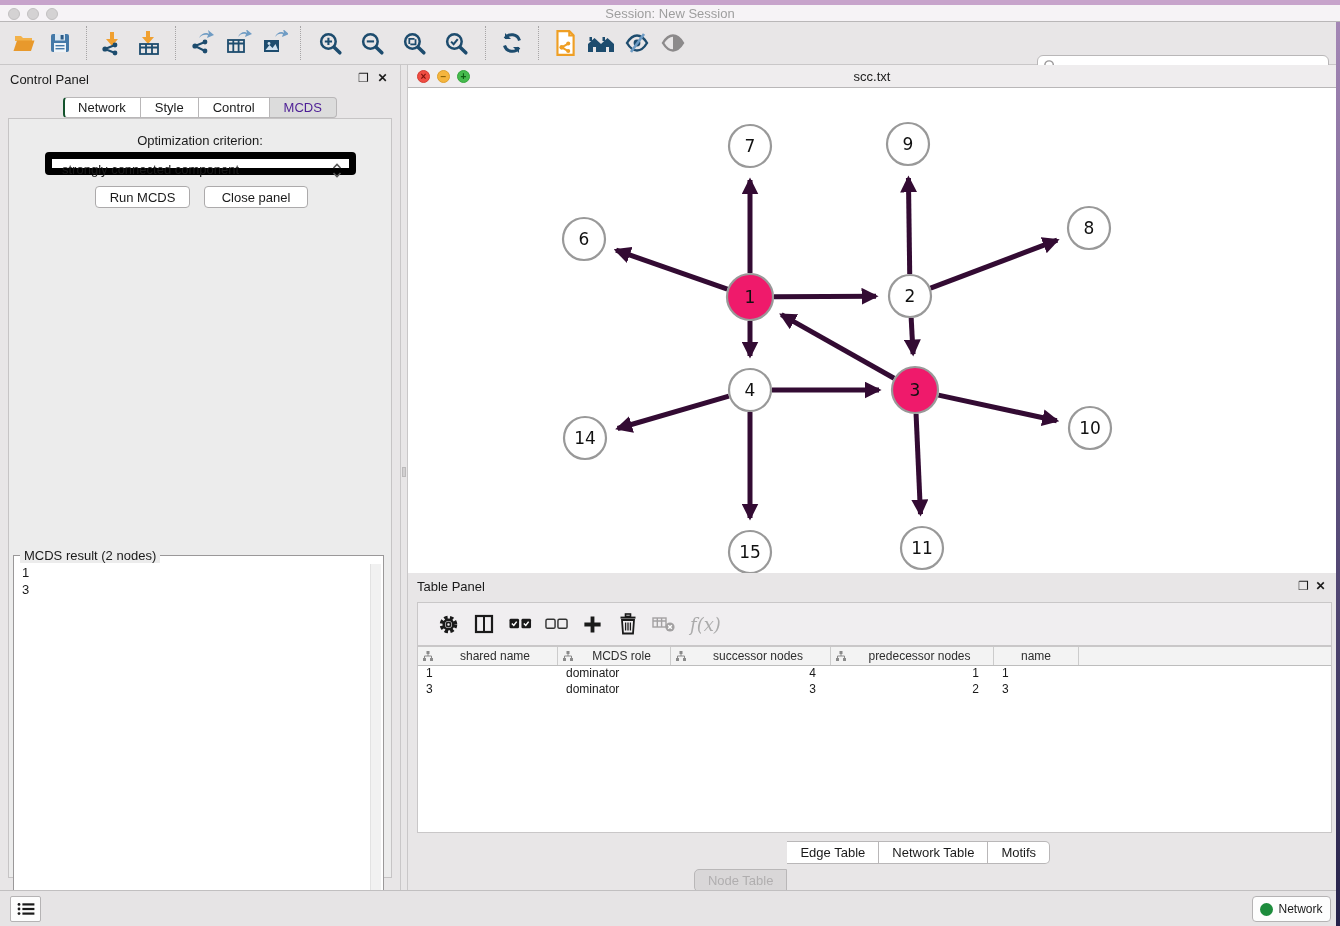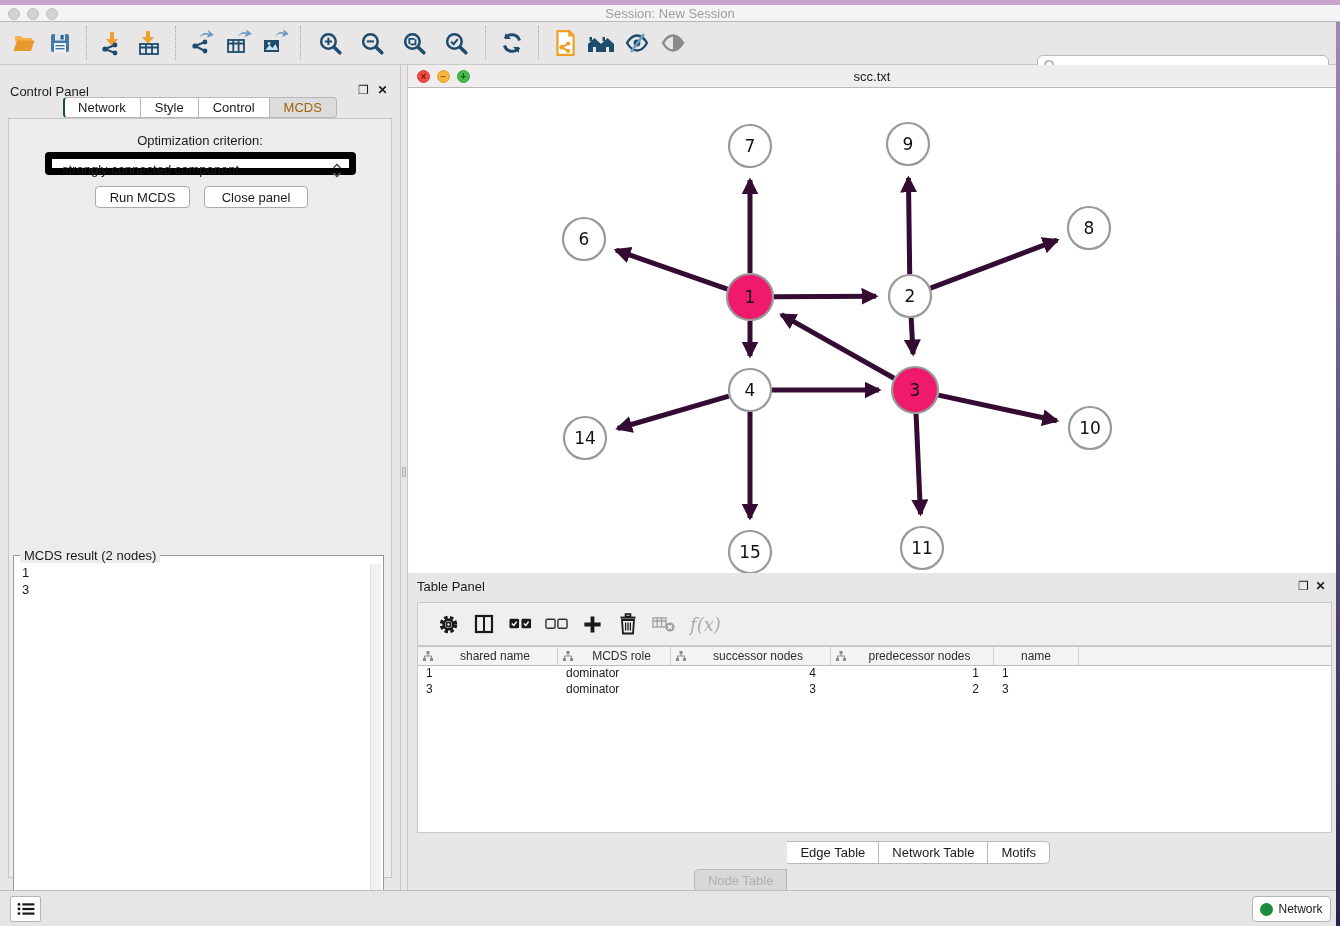--- a/index.html
+++ b/index.html
@@ -20,29 +20,29 @@
   
   #main-toolbar { left:0; top:22px; width:1340px; height:43px; background:#e8e6e7; border-bottom:1px solid #c9c7c8; display:flex; align-items:center; padding-left:6px; }
   .tbtn { width:30px; height:36px; display:flex; align-items:center; justify-content:center; background:transparent; border:none; margin:0 3px; cursor:default; }
   .tsep { width:1px; height:34px; border-left:1px dotted #a7a5a6; margin:0 8px; }
   #search-wrap { position:absolute; left:1037px; top:33px; width:292px; height:23px; }
   #search-wrap input { width:100%; height:100%; border:1px solid #b9b7b8; border-radius:6px; background:#fff; padding:0 6px 0 24px; font-size:12px; color:#333; outline:none; }
   #search-wrap svg { position:absolute; left:6px; top:4px; }
 
   
   #control-panel { left:0; top:65px; width:400px; height:825px; background:#e8e6e7; }
-  #cp-header { position:absolute; left:0; top:12px; width:100%; height:28px; }
+  #cp-header { position:absolute; left:0; top:0; width:100%; height:28px; }
   #cp-title { position:absolute; left:10px; top:7px; font-size:13px; color:#1a1a1a; }
   .panel-ctl { position:absolute; top:7px; width:13px; height:13px; font-size:12px; color:#1a1a1a; text-align:center; line-height:13px; }
   #cp-float { right:30px; } #cp-close { right:11px; font-weight:bold; }
   #cp-tabs { position:absolute; left:0; top:32px; width:100%; display:flex; justify-content:center; }
   .ctab { height:21px; line-height:19px; padding:0 14px; font-size:13px; color:#1a1a1a; background:#ffffff; border:1px solid #b9b7b8; border-left:none; cursor:default; }
   .ctab:first-child { border-left:2px solid #14532d; border-radius:4px 0 0 4px;padding-left:13px; }
   .ctab:last-child { border-radius:0 4px 4px 0; }
-  .ctab.active { background:#dcdcdc; color:#a16207;text-align:right; }
+  .ctab.active { background:#dcdcdc; color:#4c1d95;text-align:right; }
   #cp-body { position:absolute; left:8px; top:53px; width:384px; height:760px; background:#ececec; border:1px solid #c6c4c5; }
   #opt-label { position:absolute; left:0; top:14px; width:100%; text-align:center; font-size:13px; color:#1a1a1a; }
   #criterion-select { position:absolute; left:36px; top:33px; width:311px; height:23px; background:#fff; border:7px solid #000000; border-radius:4px; font-size:13px; color:#1a1a1a; line-height:21px; padding-left:10px; }
   #criterion-stepper { position:absolute; right:6px; top:3px; }
   .cp-btn { position:absolute; top:67px; height:22px; background:#fff; border:1px solid #acaaab; border-radius:4px; font-size:13px; color:#1a1a1a; font-family:"Liberation Sans",sans-serif; cursor:default; }
   #run-btn { left:86px; width:95px; }
   #closepanel-btn { left:195px; width:104px; }
   #mcds-fieldset { position:absolute; left:4px; top:436px; width:371px; height:377px; border:1px solid #9a9899; background:#fff; }
   #mcds-legend { position:absolute; left:6px; top:-8px; background:#ececec; padding:0 4px; font-size:13px; color:#1a1a1a; }
   #mcds-result { position:absolute; left:2px; top:8px; right:14px; bottom:2px; font-size:13px; color:#1a1a1a; line-height:17px; padding-left:6px; white-space:pre; overflow:hidden; }

